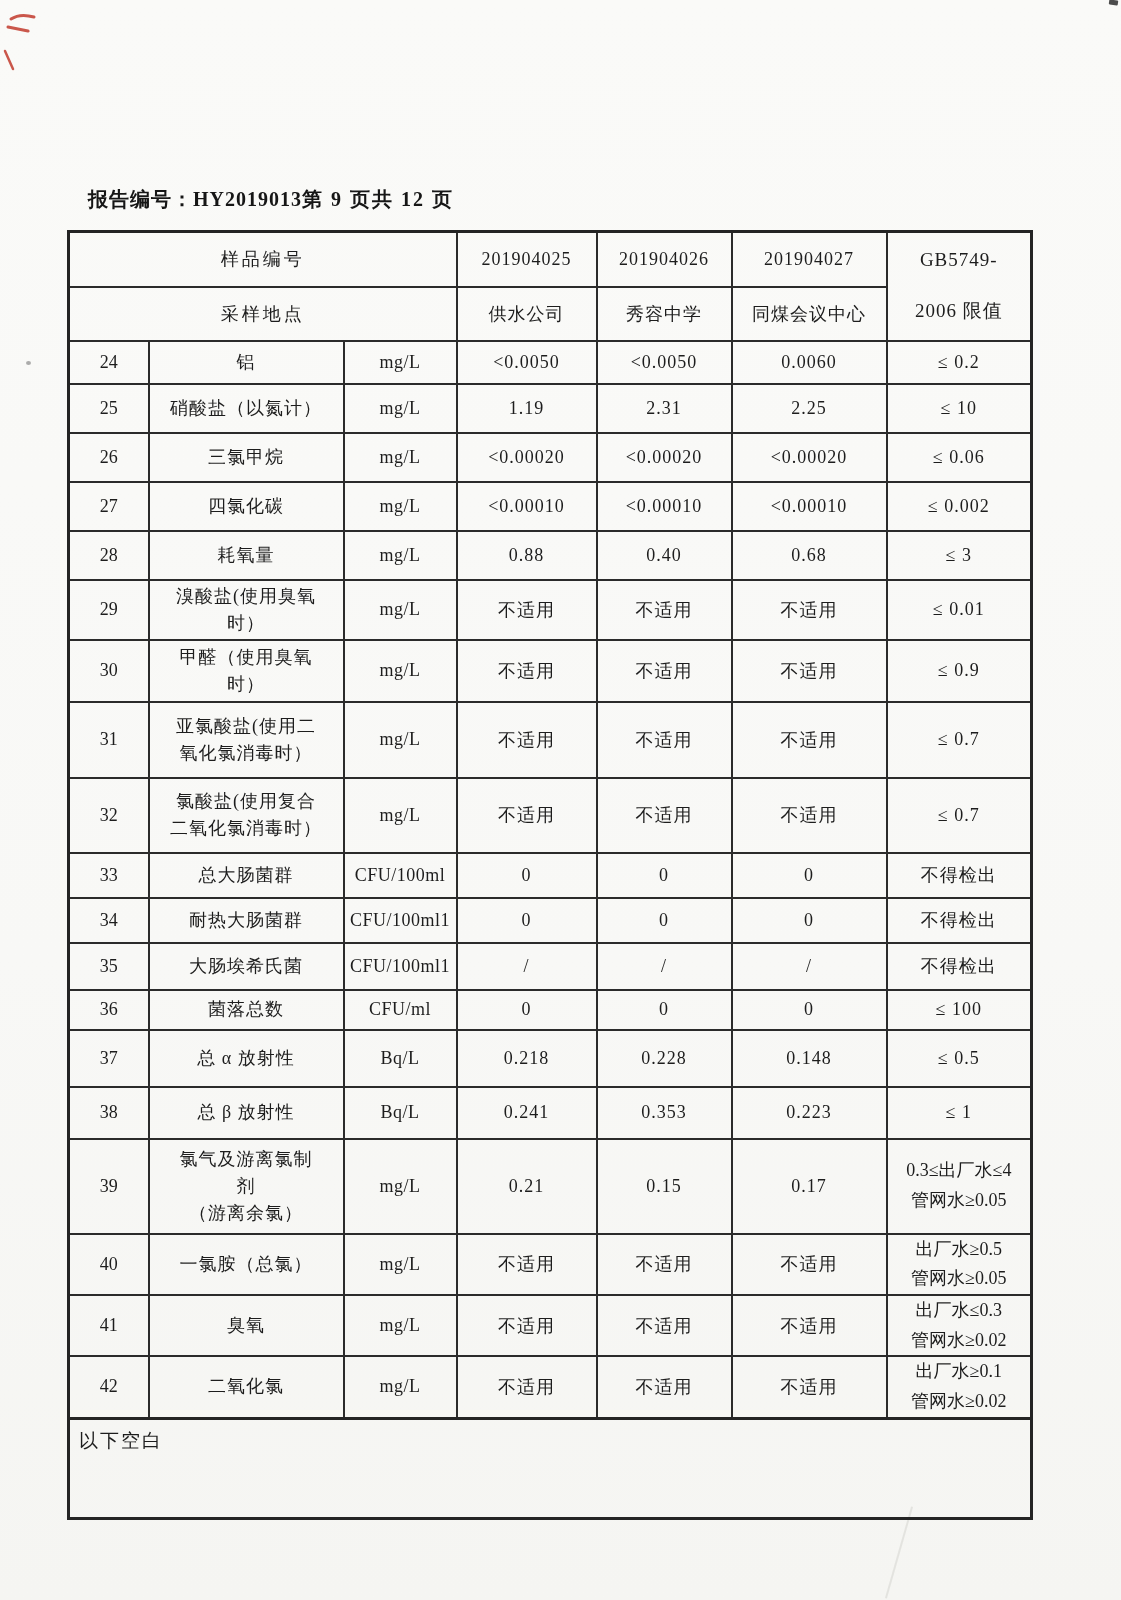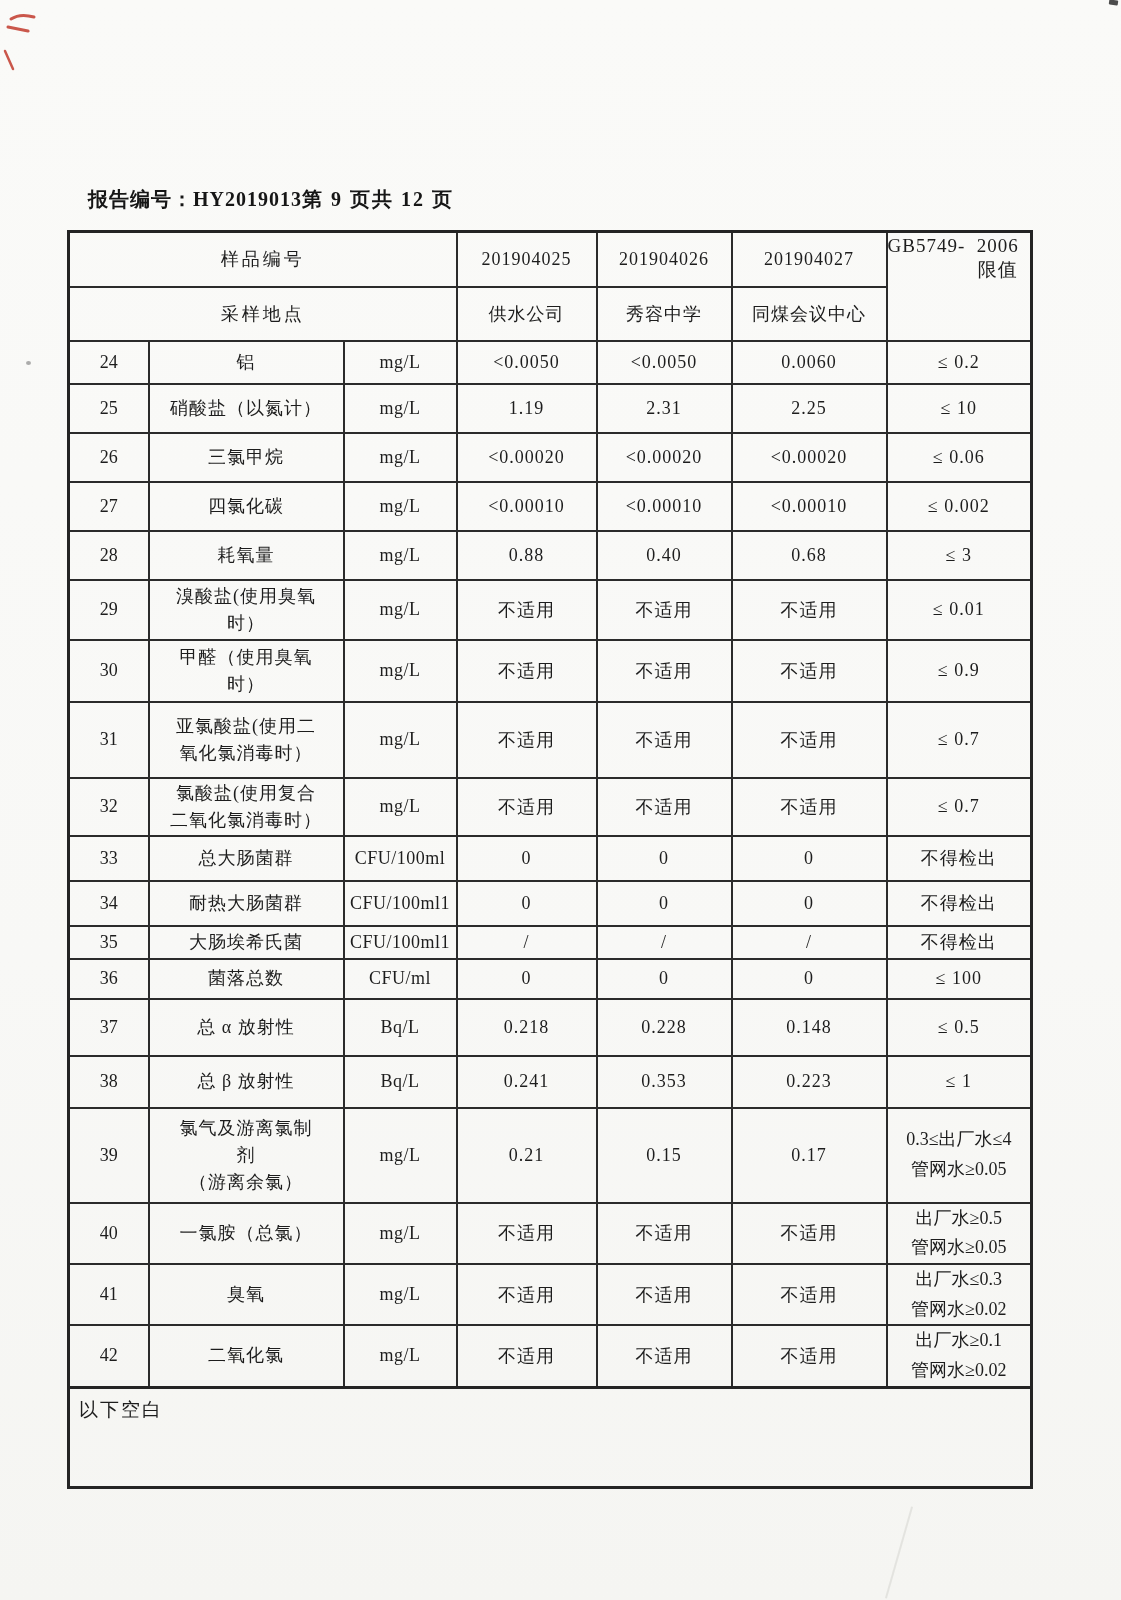--- a/index.html
+++ b/index.html
@@ -40,21 +40,21 @@
     font-size:18px;
     padding:0;
     overflow:hidden;
   }
   table.report{border:3px solid #242424;}
   th.h-label{font-size:19px;letter-spacing:3px;}
   th.h-sample{font-size:19px;letter-spacing:1px;}
   th.h-loc{font-size:18px;letter-spacing:1px;}
   th.gb-cell{padding:0;}
   .gb-wrap{
-    display:flex;justify-content:space-around;
+    display:flex;flex-direction:column;justify-content:space-around;
     height:100%;min-height:102px;font-size:19px;letter-spacing:1px;
   }
   td.td-no{font-size:18px;}
   td.td-item{
     text-align:left;padding-left:13px;padding-right:4px;
     font-size:17.5px;line-height:1.5;letter-spacing:1px;
     white-space:pre-line;
   }
   td.td-unit{font-size:15.5px;letter-spacing:0.5px;}
   td.td-val{font-size:18px;letter-spacing:1px;}
@@ -196,21 +196,21 @@
         <tr style="height: 76px; padding-left: 28px;">
           <td class="td-no">31</td>
           <td class="td-item">亚氯酸盐(使用二
 氧化氯消毒时）</td>
           <td class="td-unit">mg/L</td>
           <td class="td-val">不适用</td>
           <td class="td-val">不适用</td>
           <td class="td-val">不适用</td>
           <td class="td-limit">≤ 0.7</td>
         </tr>
-        <tr style="height: 58px; margin-left: 16px;">
+        <tr style="height: 75px; margin-left: 16px;">
           <td class="td-no">32</td>
           <td class="td-item">氯酸盐(使用复合
 二氧化氯消毒时）</td>
           <td class="td-unit">mg/L</td>
           <td class="td-val">不适用</td>
           <td class="td-val">不适用</td>
           <td class="td-val">不适用</td>
           <td class="td-limit">≤ 0.7</td>
         </tr>
         <tr style="height: 45px;">
@@ -224,21 +224,21 @@
         </tr>
         <tr style="height: 45px;">
           <td class="td-no">34</td>
           <td class="td-item">耐热大肠菌群</td>
           <td class="td-unit">CFU/100ml1</td>
           <td class="td-val">0</td>
           <td class="td-val">0</td>
           <td class="td-val">0</td>
           <td class="td-limit">不得检出</td>
         </tr>
-        <tr style="height: 33px; margin-top: 28px;">
+        <tr style="height: 47px; margin-top: 28px;">
           <td class="td-no">35</td>
           <td class="td-item">大肠埃希氏菌</td>
           <td class="td-unit">CFU/100ml1</td>
           <td class="td-val">/</td>
           <td class="td-val">/</td>
           <td class="td-val">/</td>
           <td class="td-limit">不得检出</td>
         </tr>
         <tr style="height: 40px;">
           <td class="td-no">36</td>

